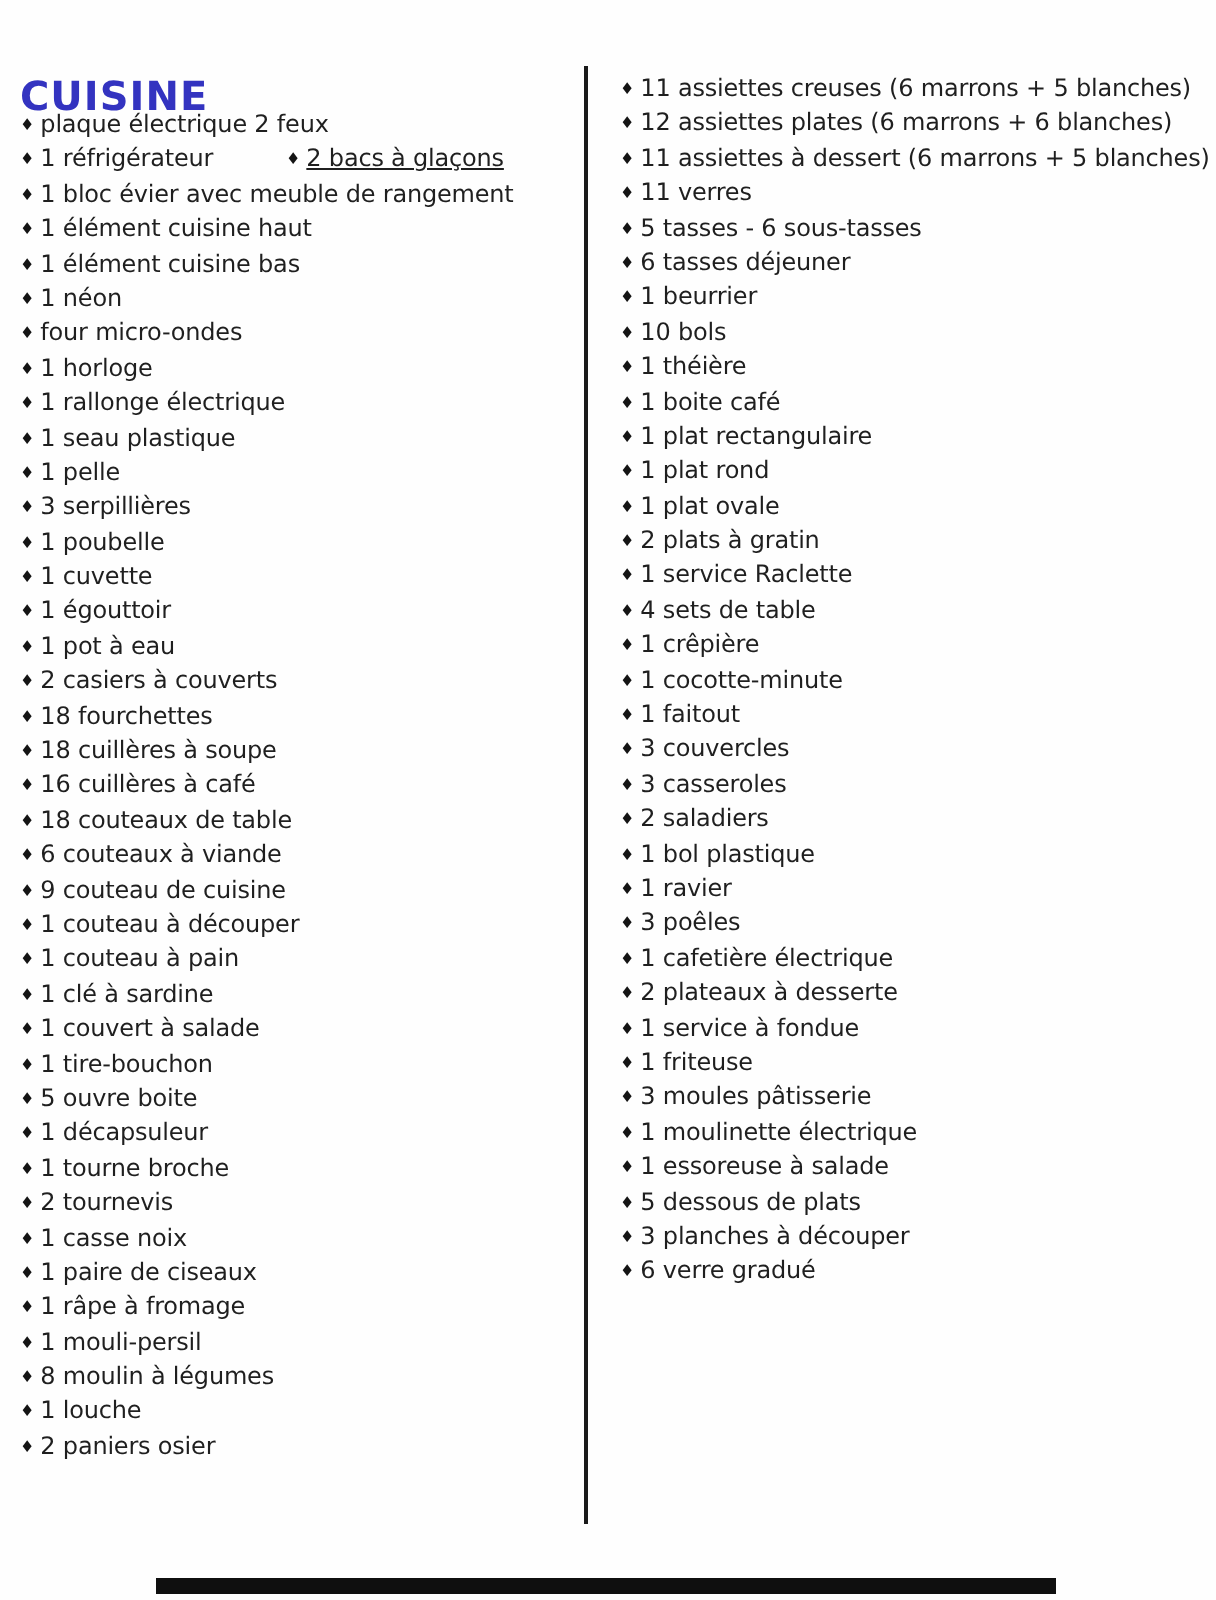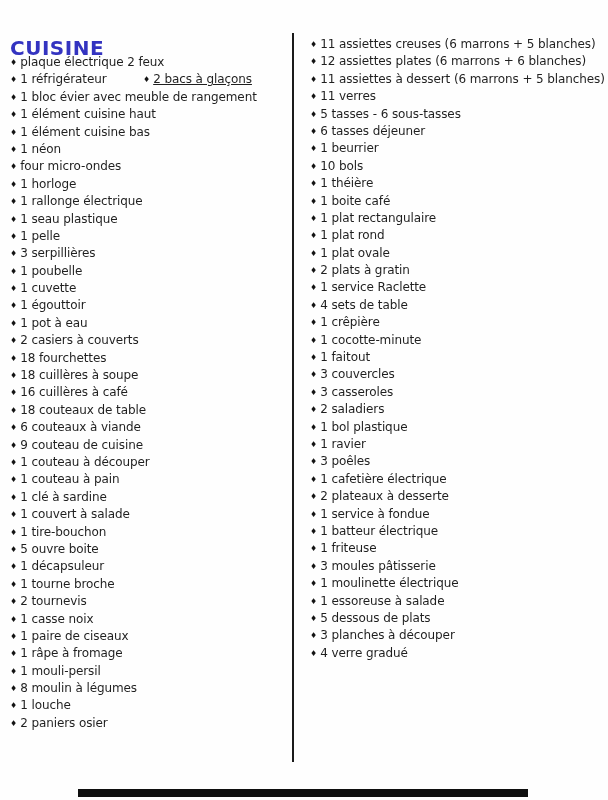--- a/index.html
+++ b/index.html
@@ -144,25 +144,24 @@
       <div class="row"><span class="bullet">♦</span><span class="item-text">1 faitout</span></div>
       <div class="row"><span class="bullet">♦</span><span class="item-text">3 couvercles</span></div>
       <div class="row"><span class="bullet">♦</span><span class="item-text">3 casseroles</span></div>
       <div class="row"><span class="bullet">♦</span><span class="item-text">2 saladiers</span></div>
       <div class="row"><span class="bullet">♦</span><span class="item-text">1 bol plastique</span></div>
       <div class="row"><span class="bullet">♦</span><span class="item-text">1 ravier</span></div>
       <div class="row"><span class="bullet">♦</span><span class="item-text">3 poêles</span></div>
       <div class="row"><span class="bullet">♦</span><span class="item-text">1 cafetière électrique</span></div>
       <div class="row"><span class="bullet">♦</span><span class="item-text">2 plateaux à desserte</span></div>
       <div class="row"><span class="bullet">♦</span><span class="item-text">1 service à fondue</span></div>
-      <div class="row"><span class="bullet">♦</span><span class="item-text">1 batteur électrique</span></div>
       <div class="row"><span class="bullet">♦</span><span class="item-text">1 friteuse</span></div>
       <div class="row"><span class="bullet">♦</span><span class="item-text">3 moules pâtisserie</span></div>
       <div class="row"><span class="bullet">♦</span><span class="item-text">1 moulinette électrique</span></div>
       <div class="row"><span class="bullet">♦</span><span class="item-text">1 essoreuse à salade</span></div>
       <div class="row"><span class="bullet">♦</span><span class="item-text">5 dessous de plats</span></div>
       <div class="row"><span class="bullet">♦</span><span class="item-text">3 planches à découper</span></div>
-      <div class="row"><span class="bullet">♦</span><span class="item-text">4 verre gradué</span></div>
+      <div class="row"><span class="bullet">♦</span><span class="item-text">6 verre gradué</span></div>
     </div>
 
   <div class="scan-bar"></div>
 
 </div>
 
 </body></html>

